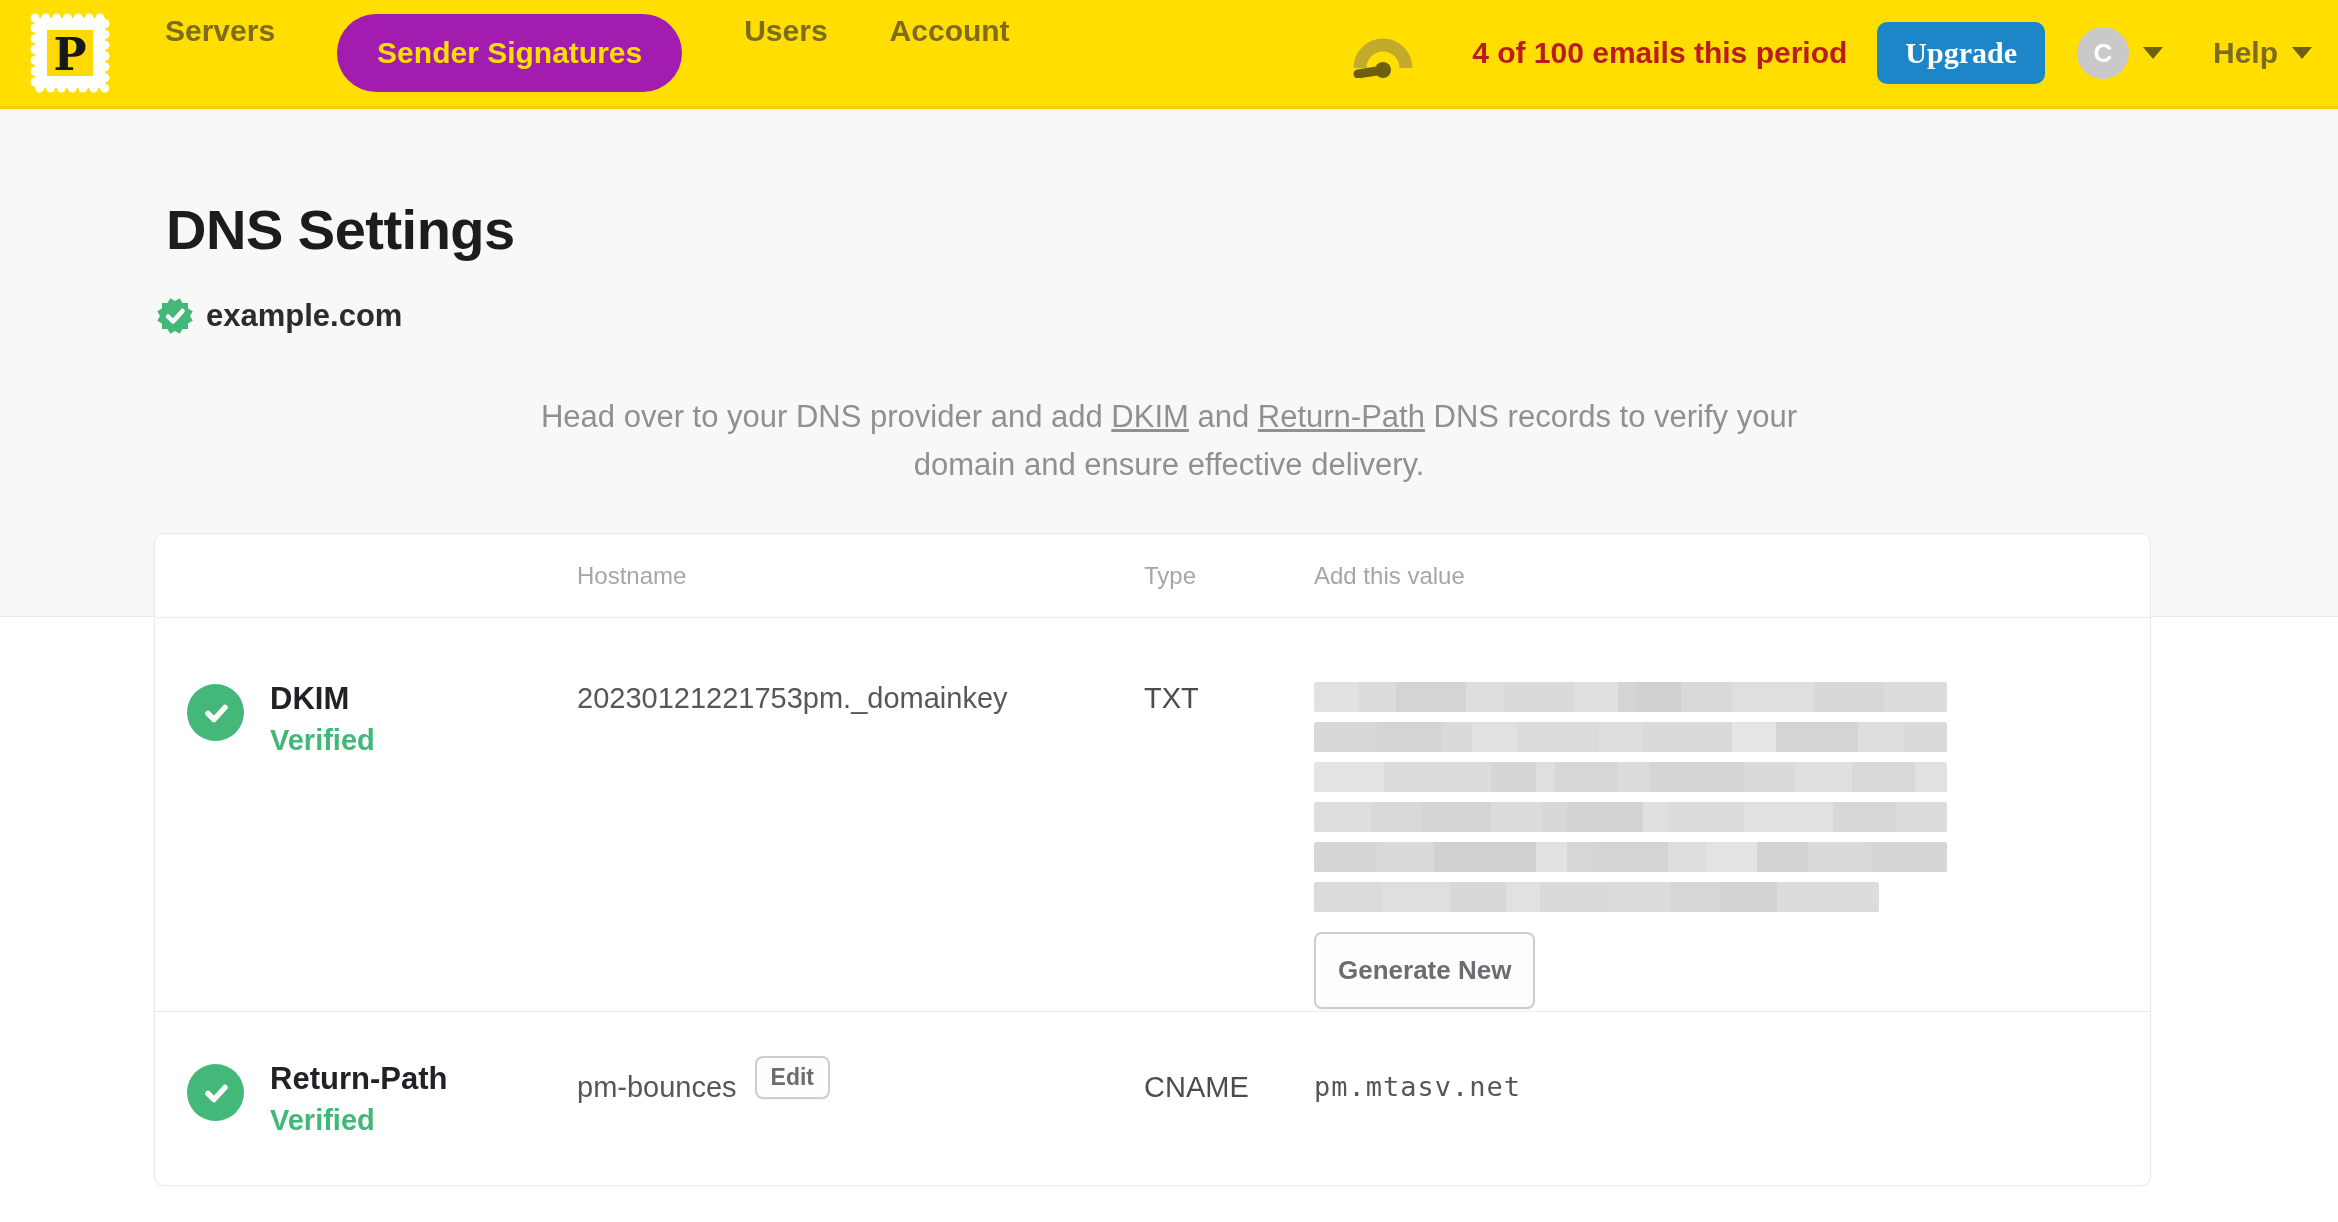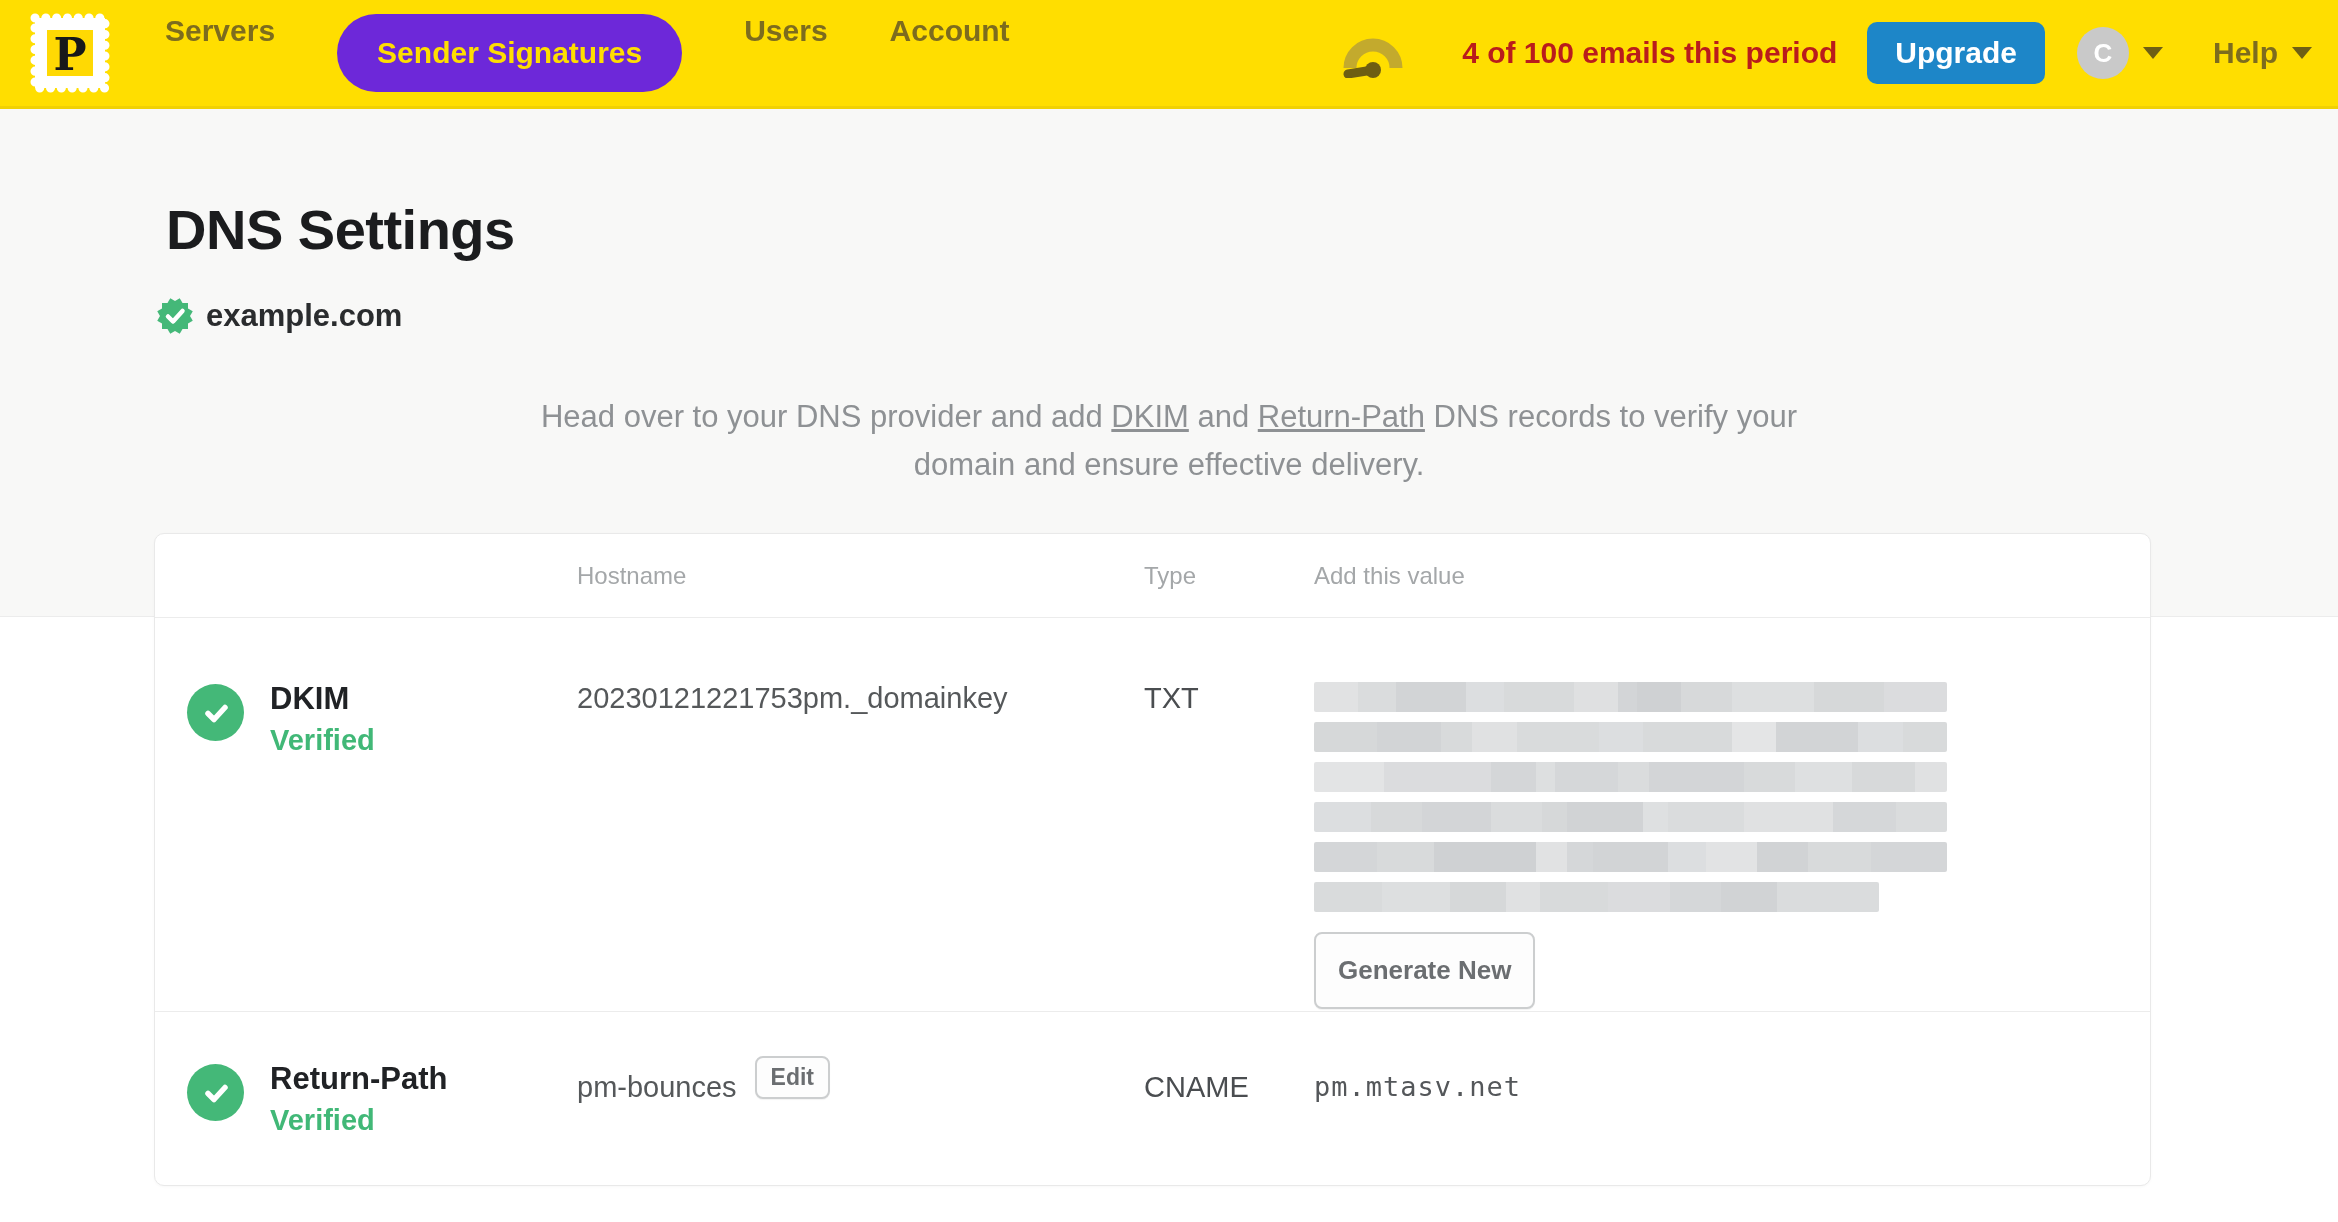--- a/index.html
+++ b/index.html
@@ -11,28 +11,28 @@
             background:#f8f8f7; border-bottom:1px solid #ececec; z-index:0; }
 
   
   .topnav { position:absolute; top:0; left:0; width:100%; height:109px;
             background:#ffde00; border-bottom:3px solid #f0d103;
             display:flex; align-items:center; padding:0 26px; z-index:5; }
   .logo { width:88px; height:88px; flex:0 0 auto; }
   .nav-links { display:flex; margin-left:51px; }
   .nav-link { font-size:30px; font-weight:bold; color:#7d6c1e; text-decoration:none;
               margin-right:62px; white-space:nowrap; cursor:pointer; }
-  .nav-link.active { background:#6d28d9; color:#ffde00; border-radius:44px;
+  .nav-link.active { background:#a21caf; color:#ffde00; border-radius:44px;
                      padding:22px 40px; margin-right:62px; }
   .nav-spacer { flex:1; }
   .usage { display:flex; align-items:center; color:#b91c1c; font-weight:bold; font-size:30px;gap:45px; }
   .usage svg { margin-right:14px; }
   .upgrade-btn { background:#1d86c8; color:#ffffff; font-weight:bold; font-size:30px;
                  border:none; border-radius:10px; padding:14px 28px; margin-left:30px;
-                 cursor:pointer; font-family:Liberation Sans, sans-serif; }
+                 cursor:pointer; font-family:Liberation Serif, serif; }
   .avatar-wrap { display:flex; align-items:center; margin-left:32px; cursor:pointer; }
   .avatar { width:52px; height:52px; border-radius:50%; background:#c9c9c9;
             color:#ffffff; font-weight:bold; font-size:26px;
             display:flex; align-items:center; justify-content:center; }
   .caret { width:0; height:0; border-left:10px solid transparent; border-right:10px solid transparent;
            border-top:12px solid #6e5f14; margin-left:14px; }
   .help { display:flex; align-items:center; margin-left:50px; font-size:30px;
           font-weight:bold; color:#7d6c1e; cursor:pointer; }
 
   

